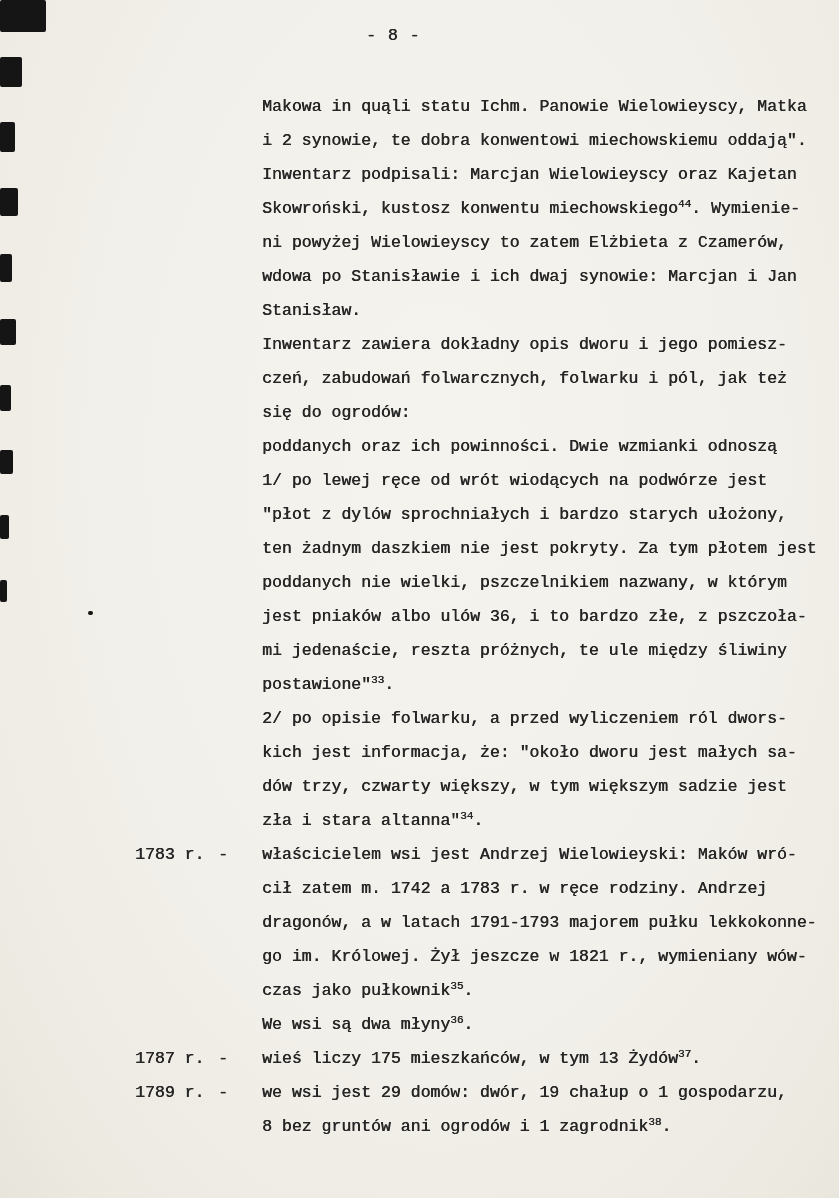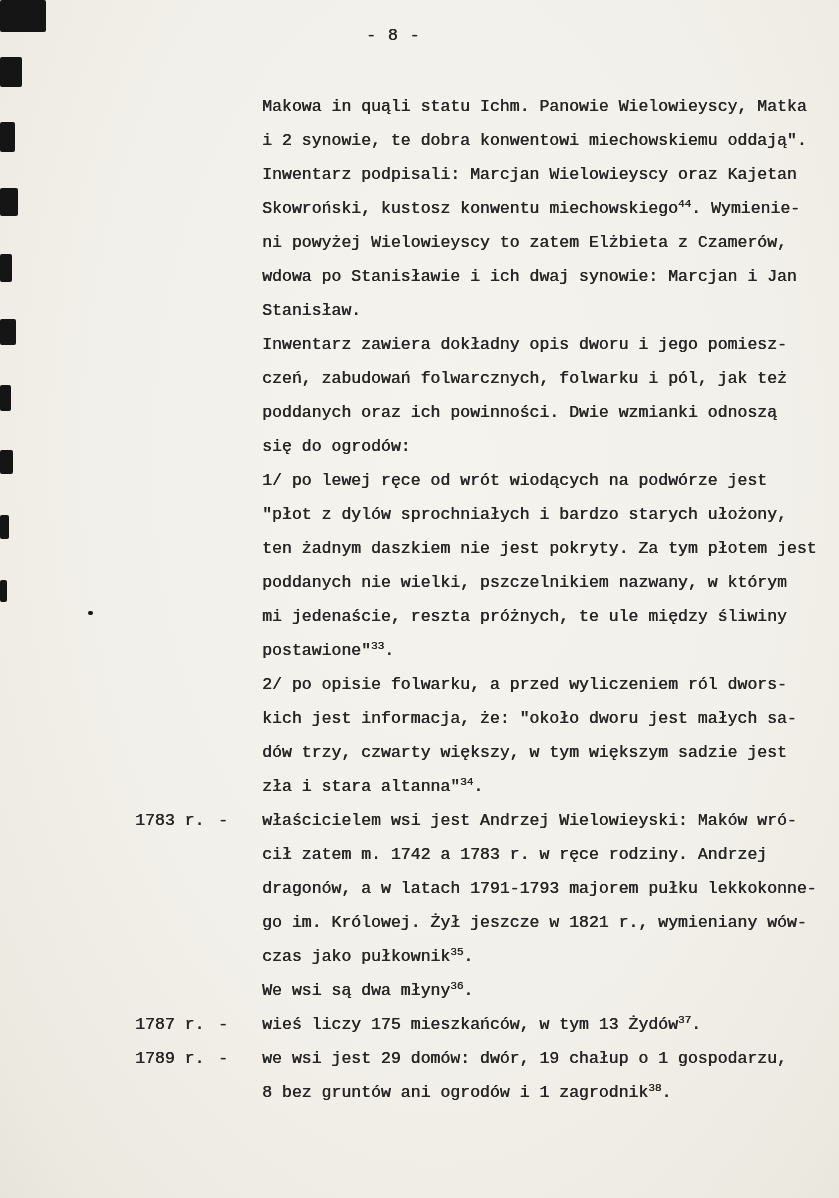--- a/index.html
+++ b/index.html
@@ -83,26 +83,27 @@
         <div class="col-text">
           <div class="line">Makowa in quąli statu Ichm. Panowie Wielowieyscy, Matka</div>
           <div class="line">i 2 synowie, te dobra konwentowi miechowskiemu oddają".</div>
           <div class="line">Inwentarz podpisali: Marcjan Wielowieyscy oraz Kajetan</div>
           <div class="line">Skowroński, kustosz konwentu miechowskiego<sup>44</sup>. Wymienie-</div>
           <div class="line">ni powyżej Wielowieyscy to zatem Elżbieta z Czamerów,</div>
           <div class="line">wdowa po Stanisławie i ich dwaj synowie: Marcjan i Jan</div>
           <div class="line">Stanisław.</div>
           <div class="line">Inwentarz zawiera dokładny opis dworu i jego pomiesz-</div>
           <div class="line">czeń, zabudowań folwarcznych, folwarku i pól, jak też</div>
+          <div class="line">się do ogrodów:</div>
           <div class="line">poddanych oraz ich powinności. Dwie wzmianki odnoszą</div>
-          <div class="line">się do ogrodów:</div>
           <div class="line">1/ po lewej ręce od wrót wiodących na podwórze jest</div>
           <div class="line">"płot z dylów sprochniałych i bardzo starych ułożony,</div>
           <div class="line">ten żadnym daszkiem nie jest pokryty. Za tym płotem jest</div>
           <div class="line">poddanych nie wielki, pszczelnikiem nazwany, w którym</div>
+          <div class="line">jest pniaków albo ulów 36, i to bardzo złe, z pszczoła-</div>
           <div class="line">mi jedenaście, reszta próżnych, te ule między śliwiny</div>
           <div class="line">postawione"<sup>33</sup>.</div>
           <div class="line">2/ po opisie folwarku, a przed wyliczeniem ról dwors-</div>
           <div class="line">kich jest informacja, że: "około dworu jest małych sa-</div>
           <div class="line">dów trzy, czwarty większy, w tym większym sadzie jest</div>
           <div class="line">zła i stara altanna"<sup>34</sup>.</div>
         </div>
       </div>
       <div class="entry">
         <div class="col-date">1783 r.</div>

